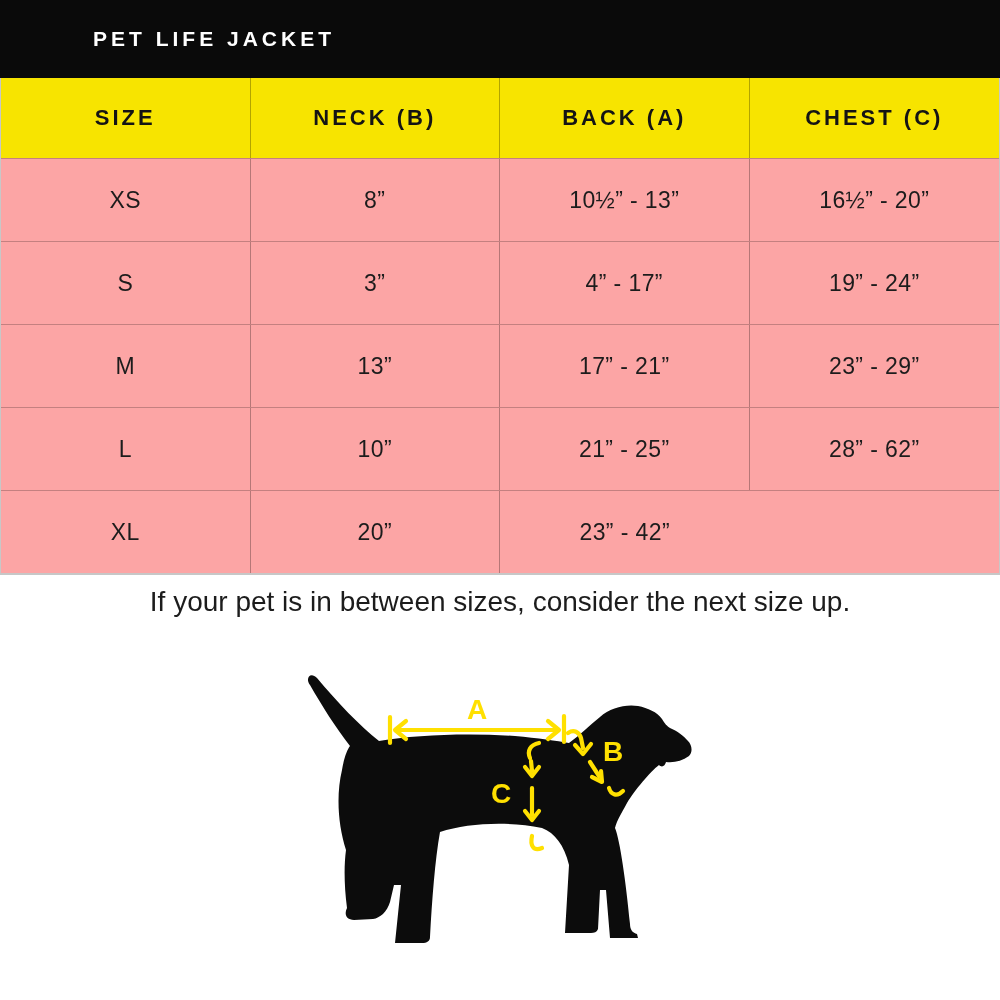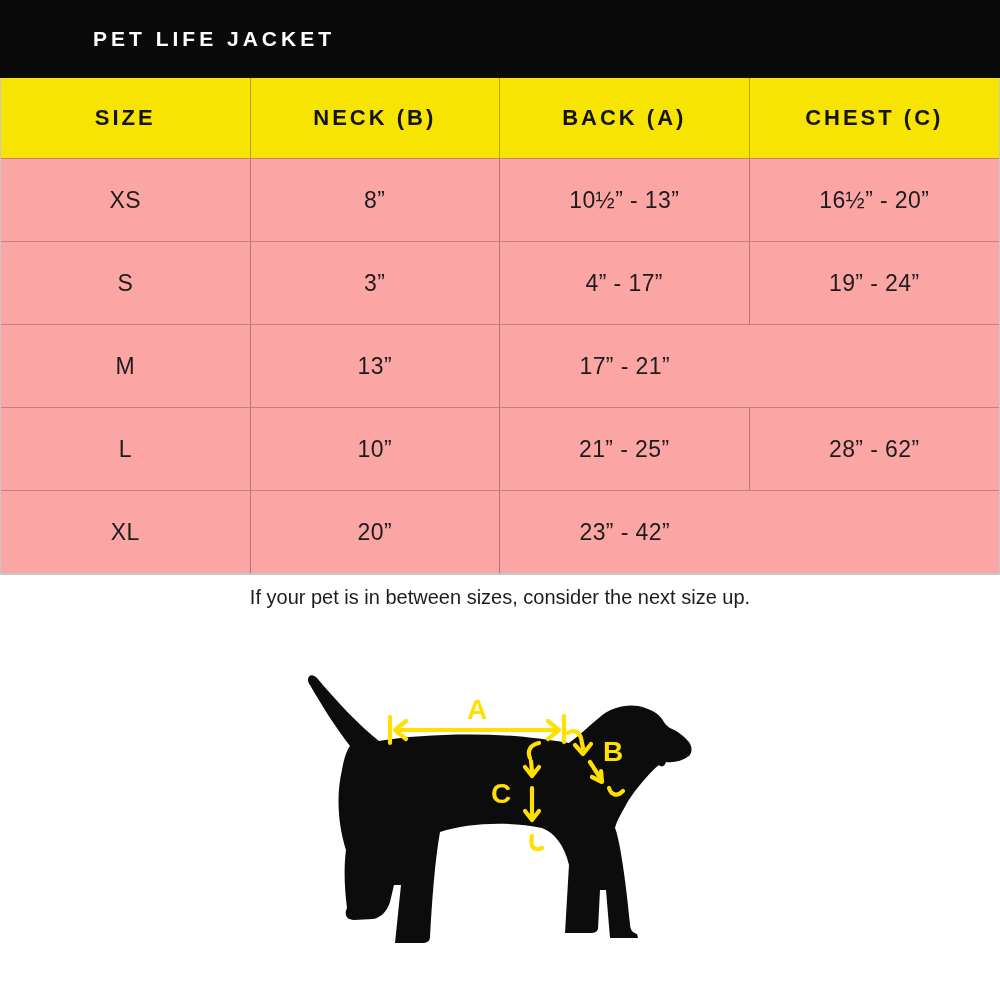--- a/index.html
+++ b/index.html
@@ -66,21 +66,21 @@
     font-size: 23px;
     font-weight: 400;
     letter-spacing: 0.4px;
     color: #1c1c1c;
   }
   .note {
     position: absolute;
     top: 586px; left: 0;
     width: 1000px;
     text-align: center;
-    font-size: 20px;
+    font-size: 28px;
     color: #1c1c1c;
   }
   .diagram {
     position: absolute;
     top: 640px; left: 280px;
     width: 440px; height: 320px;
   }
   .diagram text {
     font-family: "Liberation Sans", "DejaVu Sans", sans-serif;
     font-size: 28px;
@@ -121,20 +121,21 @@
     <div class="t-row body">
       <div class="cell">S</div>
       <div class="cell">3”</div>
       <div class="cell">4” - 17”</div>
       <div class="cell">19” - 24”</div>
     </div>
     <div class="t-row body">
       <div class="cell">M</div>
       <div class="cell">13”</div>
       <div class="cell">17” - 21”</div>
+      <div class="cell">23” - 29”</div>
     </div>
     <div class="t-row body">
       <div class="cell">L</div>
       <div class="cell">10”</div>
       <div class="cell">21” - 25”</div>
       <div class="cell">28” - 62”</div>
     </div>
     <div class="t-row body">
       <div class="cell">XL</div>
       <div class="cell">20”</div>

